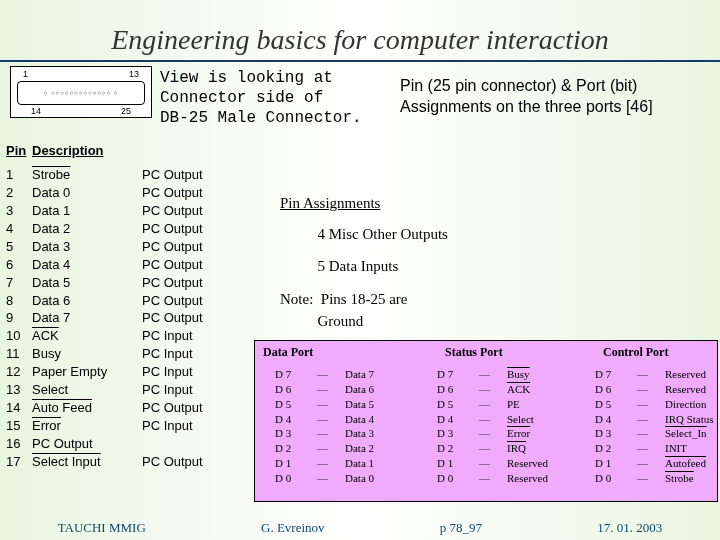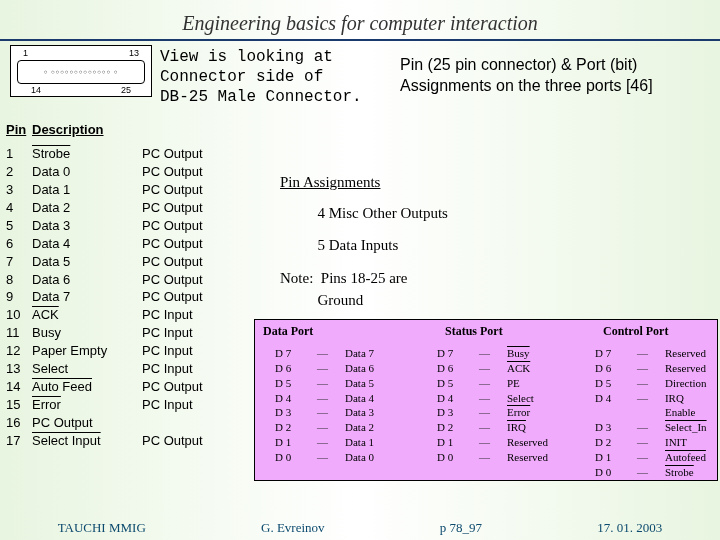--- a/index.html
+++ b/index.html
@@ -8,23 +8,23 @@
     width: 720px;
     height: 540px;
     font-family: "Times New Roman", serif;
     background: linear-gradient(to right, #e8f5e0, #ffffff 50%, #e8f5e0);
     position: relative;
     overflow: hidden;
   }
   .title-bar {
     text-align: center;
     font-style: italic;
-    font-size: 20px;
+    font-size: 28px;
     color: #333;
-    padding: 12px 0 4px;
+    padding: 24px 0 4px;
     border-bottom: 2px solid #1a3a6e;
   }
   .content {
     position: relative;
     height: 470px;
   }
   .connector-box {
     position: absolute;
     left: 10px; top: 4px;
     border: 1px solid #000;
@@ -318,21 +318,21 @@
           <span class="v">Reserved</span>
         </div>
         <div class="row">
           <span class="b">D 5</span>
           <span class="l">—</span>
           <span class="v">Direction</span>
         </div>
         <div class="row">
           <span class="b">D 4</span>
           <span class="l">—</span>
-          <span class="v">IRQ Enable</span>
+          <span class="v">IRQ Status</span>
         </div>
         <div class="row">
           <span class="b">D 3</span>
           <span class="l">—</span>
           <span class="v overline">Select_In</span>
         </div>
         <div class="row">
           <span class="b">D 2</span>
           <span class="l">—</span>
           <span class="v">INIT</span>

